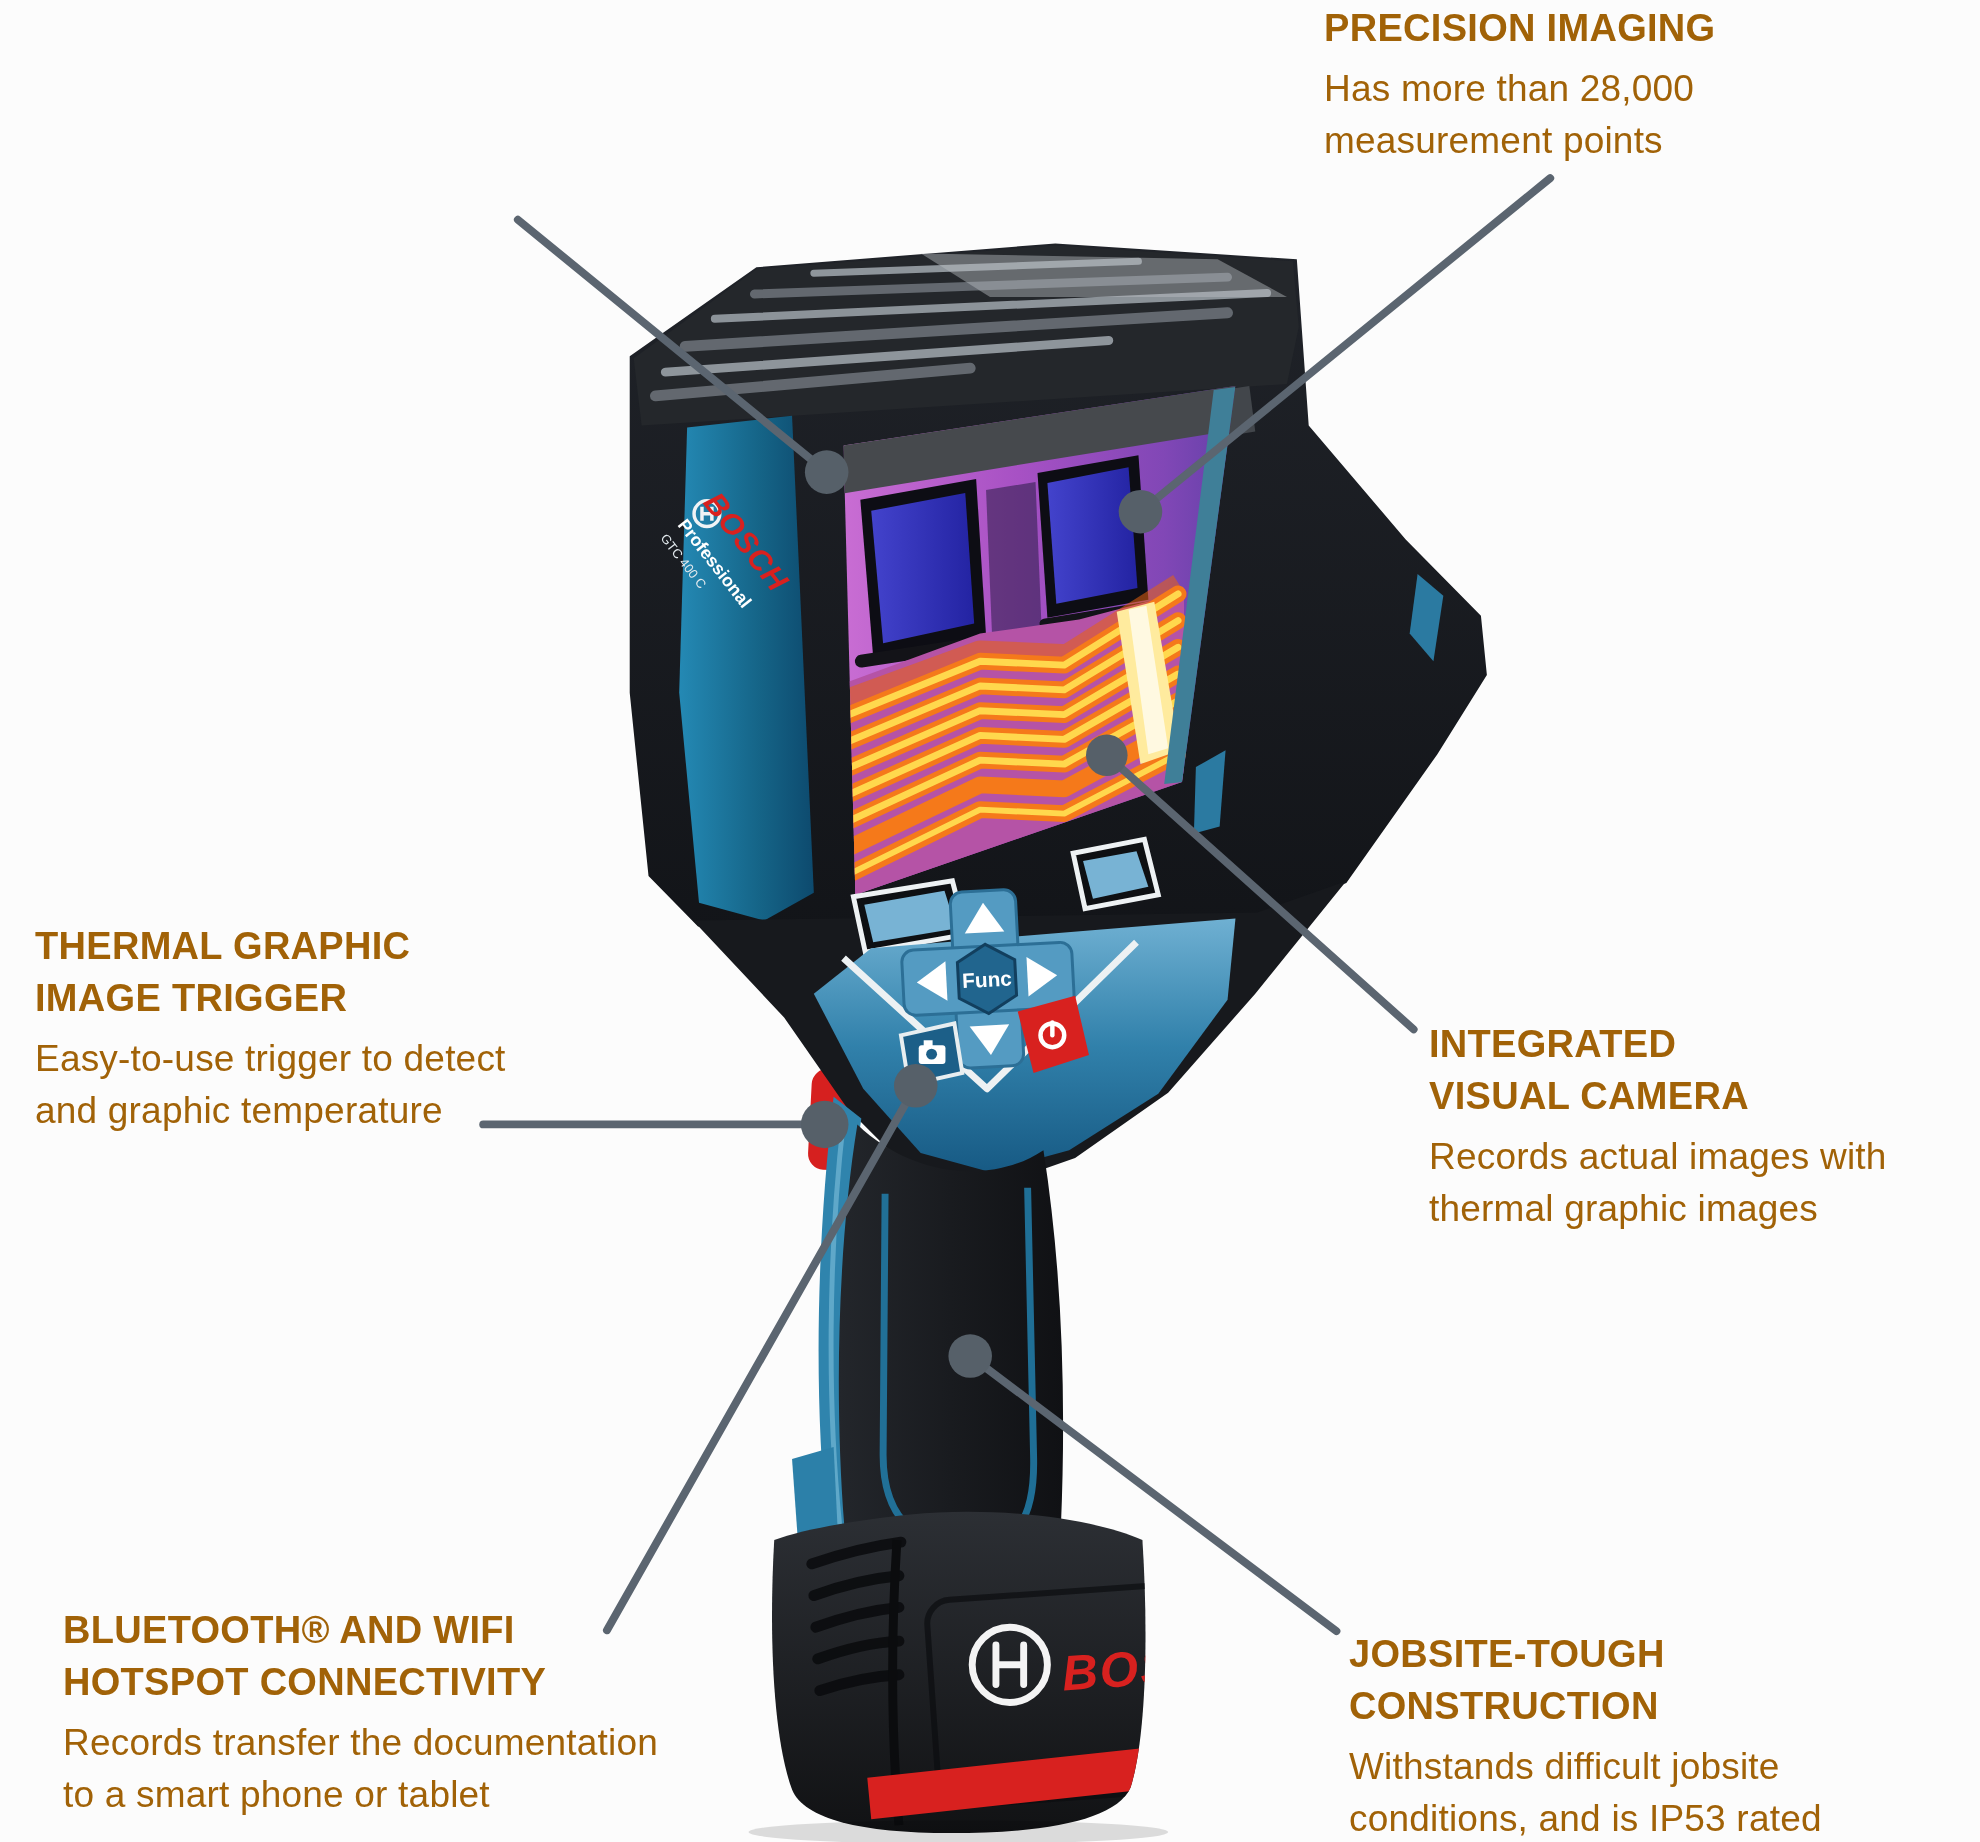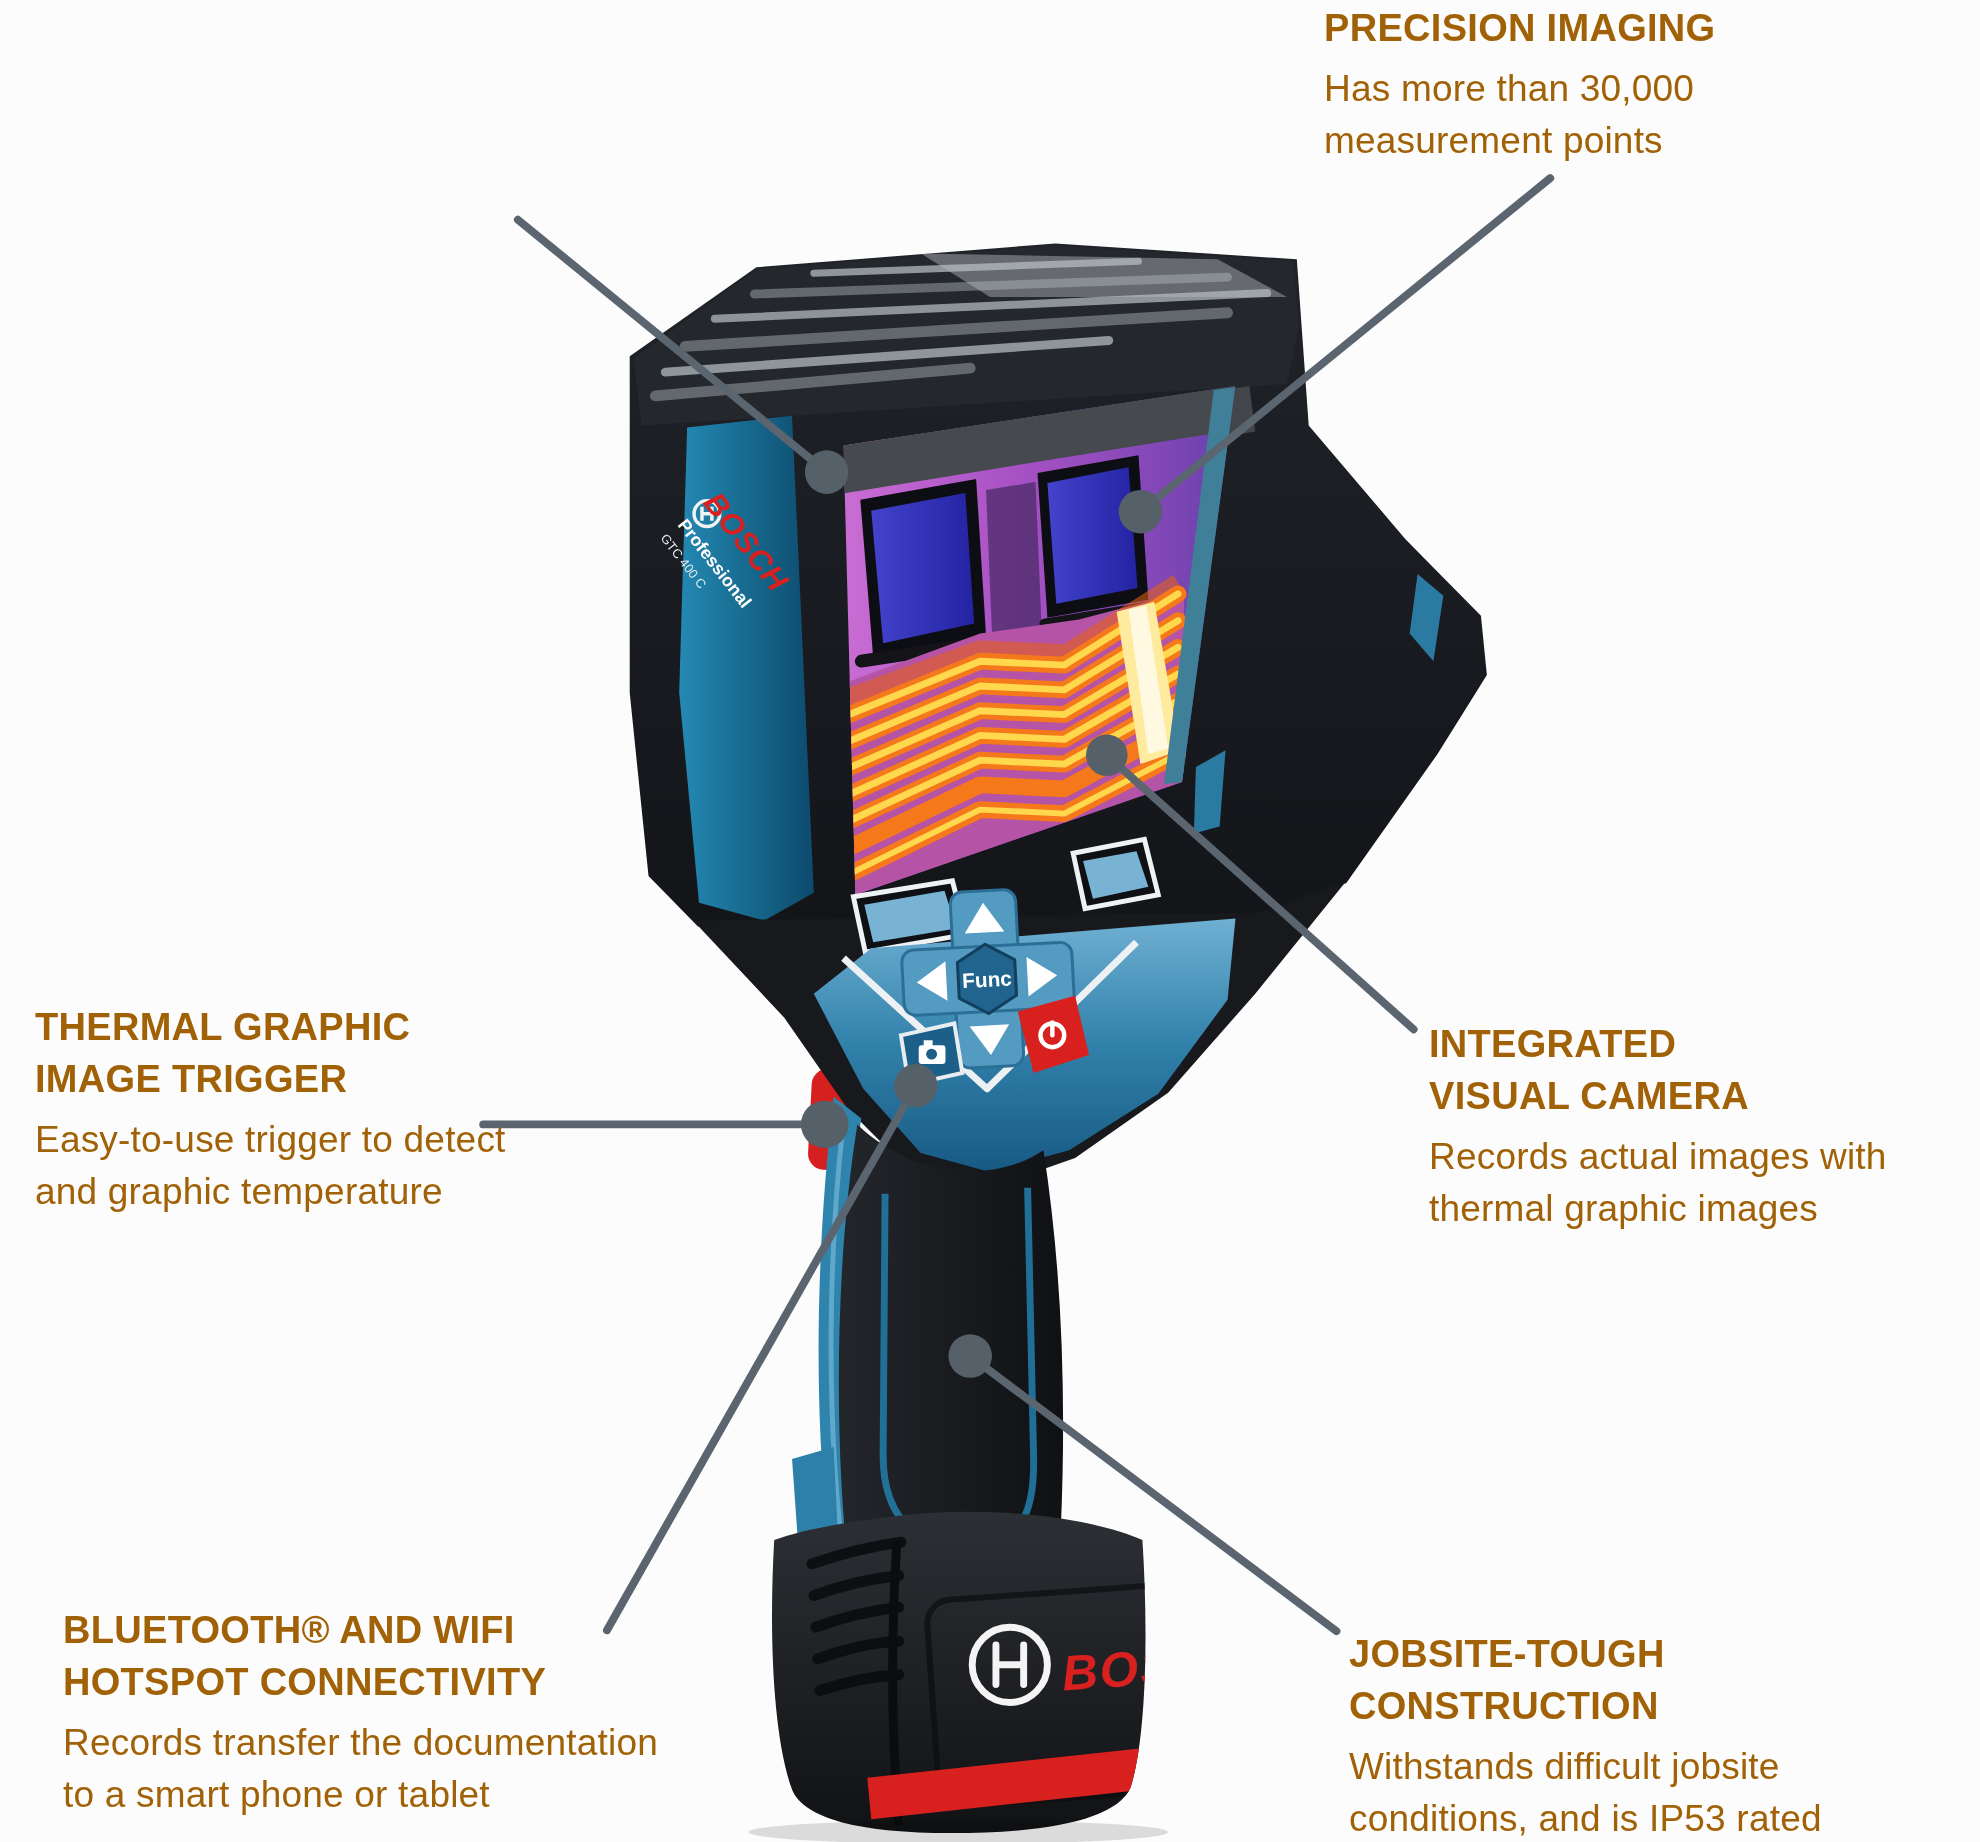--- a/index.html
+++ b/index.html
@@ -224,26 +224,26 @@
       <circle cx="980" cy="1370" r="22"></circle>
     </g>
   </svg>
 
 
   <div class="callout" style="left:1324px;top:2px;">
     <div class="c-title">
       <div>PRECISION IMAGING</div>
     </div>
     <div class="c-body">
-      <div>Has more than 30,000</div>
+      <div>Has more than 28,000</div>
       <div>measurement points</div>
     </div>
   </div>
 
-  <div class="callout" style="left:35px;top:1001px;">
+  <div class="callout" style="left:35px;top:920px;">
     <div class="c-title">
       <div>THERMAL GRAPHIC</div>
       <div>IMAGE TRIGGER</div>
     </div>
     <div class="c-body">
       <div>Easy-to-use trigger to detect</div>
       <div>and graphic temperature</div>
     </div>
   </div>
 

